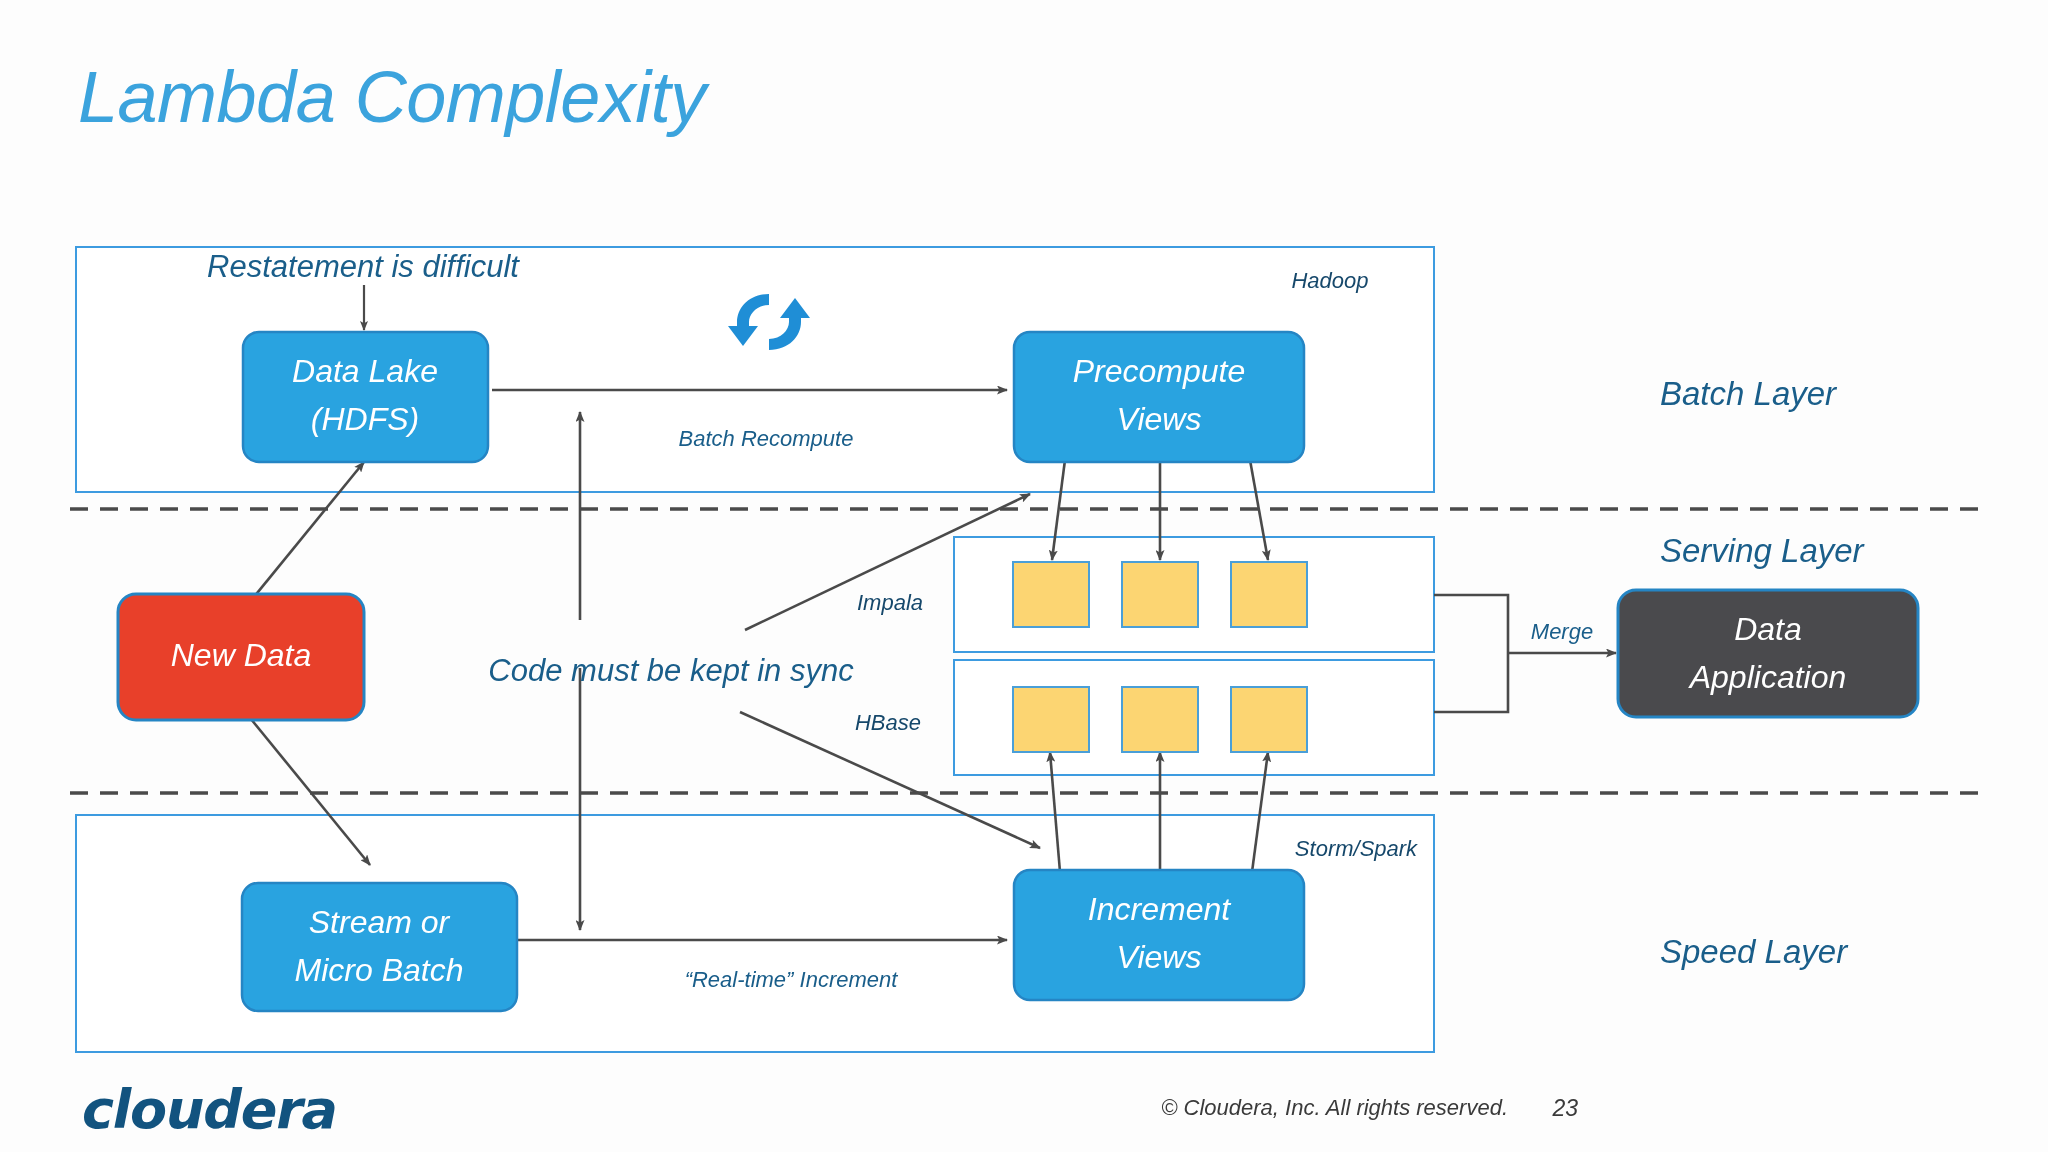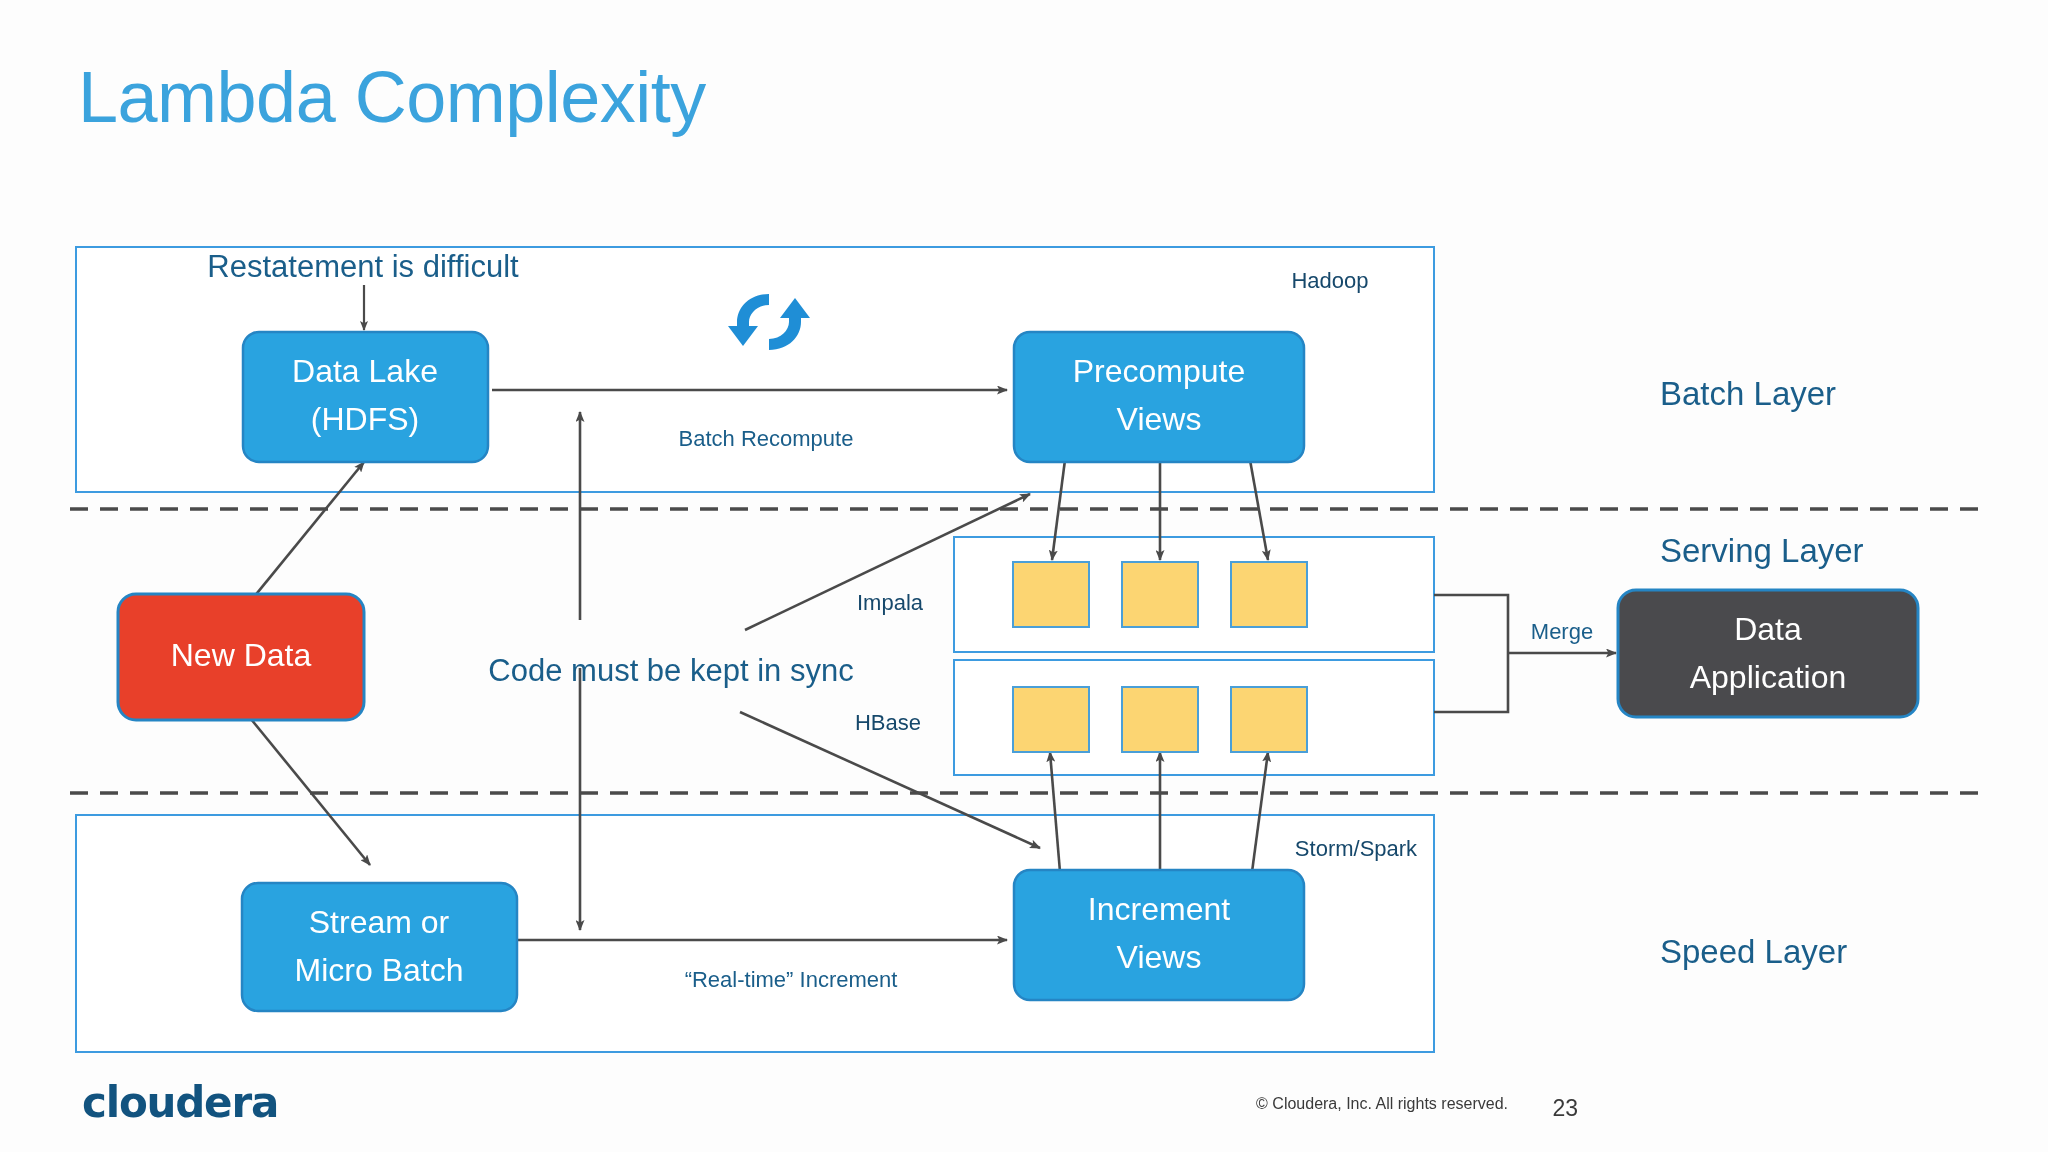--- a/index.html
+++ b/index.html
@@ -13,20 +13,21 @@
     position: relative;
     overflow: hidden;
     font-family: "Liberation Sans", sans-serif;
     background: #fdfdfd;
   }
   #slide {
     position: absolute;
     inset: 0;
     width: 1636px;
     height: 1152px;
+    font-style: italic;
   }
   #slide-title {
     position: absolute;
     left: 78px;
     top: 58px;
     font-size: 72px;
     font-weight: 400;
     color: #3ba3dd;
     letter-spacing: -0.5px;
     line-height: 1.1;
@@ -105,31 +106,31 @@
     fill: none;
   }
   .blue-node { fill: #29a3e0; stroke: #2585c4; stroke-width: 2.5; }
   .red-node  { fill: #e8402a; stroke: #2585c4; stroke-width: 3; }
   .dark-node { fill: #4a4a4d; stroke: #2585c4; stroke-width: 3; }
   .sync-icon { fill: #1f8ed6; }
   #footer-logo {
     position: absolute;
     left: 82px;
     top: 1078px;
-    font-size: 42px;
+    font-size: 54px;
     font-weight: bold;
     color: #12537f;
     letter-spacing: -1.2px;
     font-family: "DejaVu Sans", sans-serif;
   }
   #footer-copy {
     position: absolute;
     right: 128px;
     top: 1095px;
-    font-size: 16px;
+    font-size: 22px;
     color: #3a3a3a;
     white-space: nowrap;
   }
   #footer-page {
     position: absolute;
     right: 58px;
     top: 1095px;
     font-size: 23px;
     color: #3a3a3a;
   }

